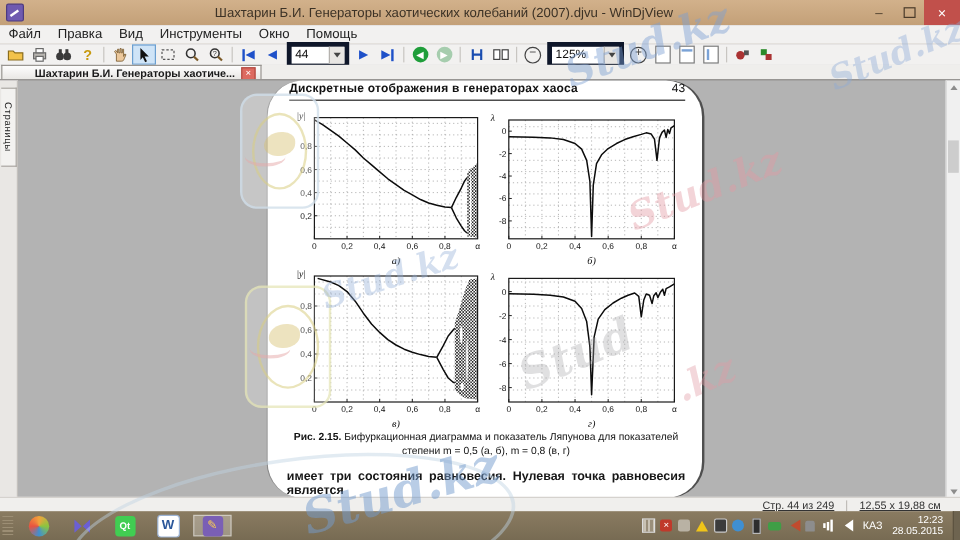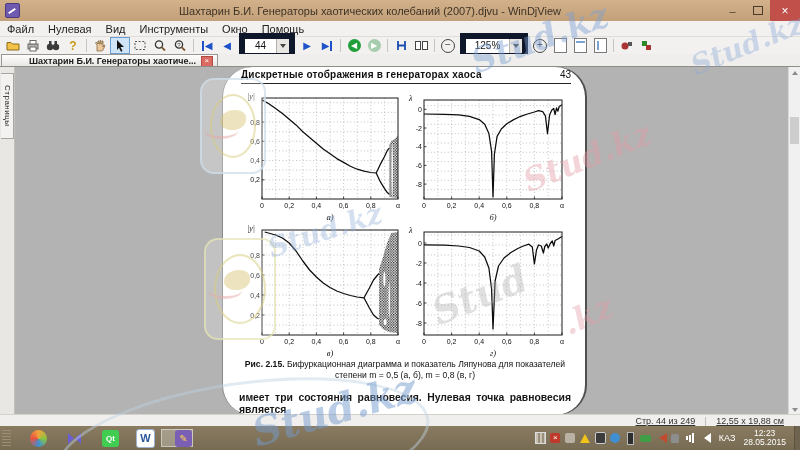--- a/index.html
+++ b/index.html
@@ -22,22 +22,22 @@
   #menubar span{padding:0 7px;}
   
   #toolbar{position:absolute;left:0;top:37px;width:800px;height:17px;background:#f2f1f0;
     border-bottom:1px solid #dcd9d5;display:flex;align-items:center;padding-left:3px;}
   .tbtn{width:18px;height:15px;display:flex;align-items:center;justify-content:center;flex:0 0 auto;border:1px solid transparent;}
   .tbtn.pressed{background:#cfe4f7;border:1px solid #6b9fd0;}
   .tsep{width:1px;height:13px;background:#c8c5c1;margin:0 3px;flex:0 0 auto;}
   .navg{color:#1f51c9;font-size:10px;line-height:1;}
   .navbar-l{border-left:2px solid #1f51c9;padding-left:1px;}
   .navbar-r{border-right:2px solid #1f51c9;padding-right:1px;}
-  .combo{height:14px;background:#fff;border:6px solid #0f172a;display:flex;align-items:center;
-    font-size:10px;color:#111;flex:0 0 auto;margin:0 2px;text-align:center;}
+  .combo{height:14px;background:#fff;border:4px solid #0f172a;display:flex;align-items:center;
+    font-size:10px;color:#111;flex:0 0 auto;margin:0 2px;}
   .combo .val{padding:0 3px;flex:1;}
   .combo .caret{width:12px;height:100%;background:#e8e6e3;border-left:1px solid #b5b2ae;
     display:flex;align-items:center;justify-content:center;}
   .caret i{width:0;height:0;border:3px solid transparent;border-top:4px solid #444;margin-top:3px;}
   .gcirc{width:13px;height:13px;border-radius:50%;display:flex;align-items:center;justify-content:center;
     color:#fff;font-size:8px;line-height:1;}
   .pageic{width:11px;height:13px;background:#fff;border:1px solid #7a7a7a;position:relative;}
   .pageic.b:after{content:"";position:absolute;left:1px;right:1px;top:2px;height:2px;background:#7aa2d6;}
   .pageic.c:after{content:"";position:absolute;left:2px;top:2px;bottom:2px;width:2px;background:#7aa2d6;}
   
@@ -79,33 +79,33 @@
   
   #statusbar{position:absolute;left:0;top:414px;width:800px;height:12px;background:#f0efed;
     border-top:1px solid #d5d2ce;display:flex;justify-content:flex-end;align-items:center;font-size:9px;color:#333;}
   #statusbar .cell{padding:0 10px;text-decoration:underline;}
   #statusbar .div{width:1px;height:9px;background:#c0bdb9;}
   #statusbar .cell:last-child{margin-right:6px;}
   
   #taskbar{position:absolute;left:0;top:426px;width:800px;height:24px;
     background:linear-gradient(#8a7b61,#776b53);display:flex;align-items:center;}
   #grip{width:9px;height:16px;margin-left:2px;background:repeating-linear-gradient(0deg,#9c8e74 0 1px,transparent 1px 3px);flex:0 0 auto;}
-  .task{width:30px;height:16px;display:flex;align-items:center;justify-content:flex-end;flex:0 0 auto;margin-left:6px;}
+  .task{width:30px;height:16px;display:flex;align-items:center;justify-content:center;flex:0 0 auto;margin-left:6px;}
   .task.active{background:rgba(255,255,255,.28);border:1px solid rgba(255,255,255,.45);}
   .ticon{width:17px;height:17px;border-radius:3px;display:flex;align-items:center;justify-content:center;}
   #ic-sphere{border-radius:50%;background:conic-gradient(#f2a33c,#8bc53f,#3f8fd2,#e8533f,#f2a33c);}
   #ic-qt{background:#41cd52;color:#fff;font-size:8px;font-weight:bold;}
   #ic-word{background:#fff;color:#2b579a;font-size:11px;font-weight:bold;border:1px solid #9db3d3;}
   #ic-wdv{background:#7a5fb5;color:#ffd34d;font-size:10px;}
   #tray{margin-left:auto;display:flex;align-items:center;gap:4px;}
   .tr{width:11px;height:11px;flex:0 0 auto;display:flex;align-items:center;justify-content:center;}
   #kbd{width:15px;height:10px;border:1px solid #ddd;background:repeating-linear-gradient(90deg,#c9c2b4 0 2px,#9a8f7b 2px 4px);}
   .sq{width:10px;height:10px;border-radius:2px;}
   #lang{color:#fff;font-size:9px;padding:0 4px;}
-  #clock{color:#fff;font-size:8.5px;line-height:9px;text-align:center;padding-right:4px;}
+  #clock{color:#fff;font-size:8.5px;line-height:9px;text-align:right;padding-right:4px;}
   #showdesk{width:5px;height:24px;border-left:1px solid #5d5340;background:#6e6450;flex:0 0 auto;}
   .warn{width:0;height:0;border:5px solid transparent;border-bottom:9px solid #f0c419;border-top:none;}
   .bars i{display:inline-block;width:2px;background:#fff;margin-right:1px;vertical-align:bottom;}
   
   .wm{position:absolute;font-weight:bold;font-style:italic;pointer-events:none;z-index:50;white-space:nowrap;
       font-family:"DejaVu Serif",serif;}
   #wm1{left:468px;top:18px;font-size:34px;color:rgba(125,160,210,.45);transform:rotate(-20deg);}
   #wm2{left:688px;top:28px;font-size:28px;color:rgba(140,170,215,.40);transform:rotate(-22deg);}
   #wm3{left:520px;top:138px;font-size:32px;color:rgba(226,152,162,.42);transform:rotate(-22deg);}
   #wm4{left:266px;top:214px;font-size:28px;color:rgba(148,176,214,.40);transform:rotate(-18deg);}
@@ -139,21 +139,21 @@
     <div id="wtitle">Шахтарин Б.И. Генераторы хаотических колебаний (2007).djvu - WinDjView</div>
     <div class="caption-btn">–</div>
     <div class="caption-btn" id="btn-restore">
         <span></span>
       </div>
     <div class="caption-btn" id="btn-close">×</div>
   </div>
 
   <div id="menubar">
     <span>Файл</span>
-    <span>Нулевая</span>
+    <span>Правка</span>
     <span>Вид</span>
     <span>Инструменты</span>
     <span>Окно</span>
     <span>Помощь</span>
   </div>
 
   <div id="toolbar">
     <div class="tbtn">
       <svg width="14" height="13">
           <path d="M1 11V3.5h4l1.5 1.5H13V11z" fill="#f2c24a" stroke="#8a6d1d"></path>

